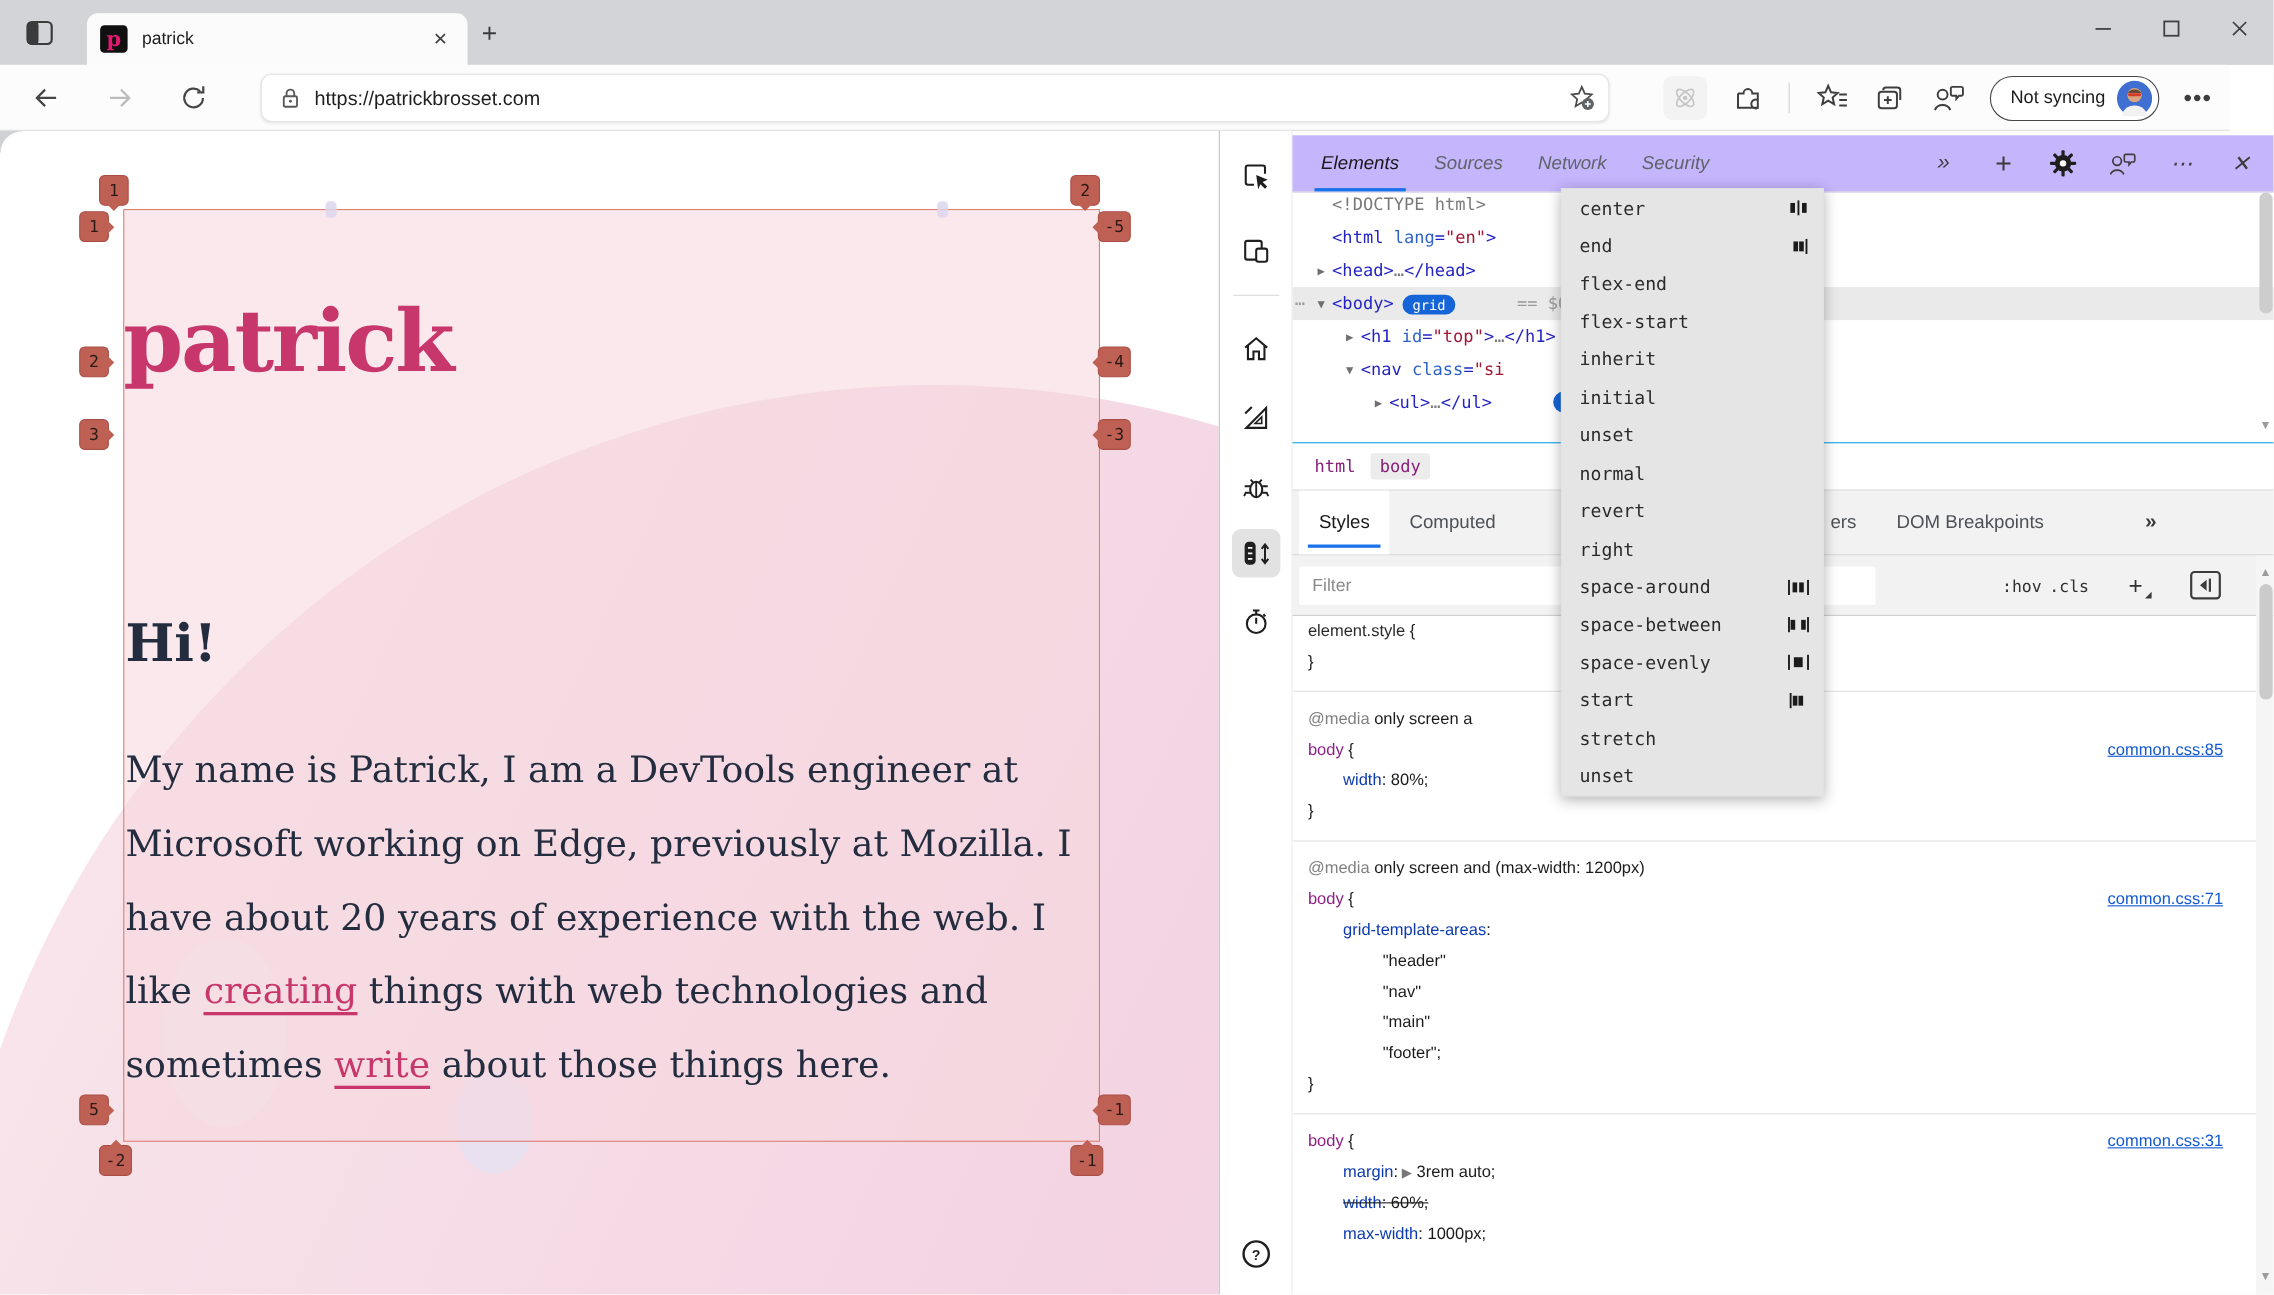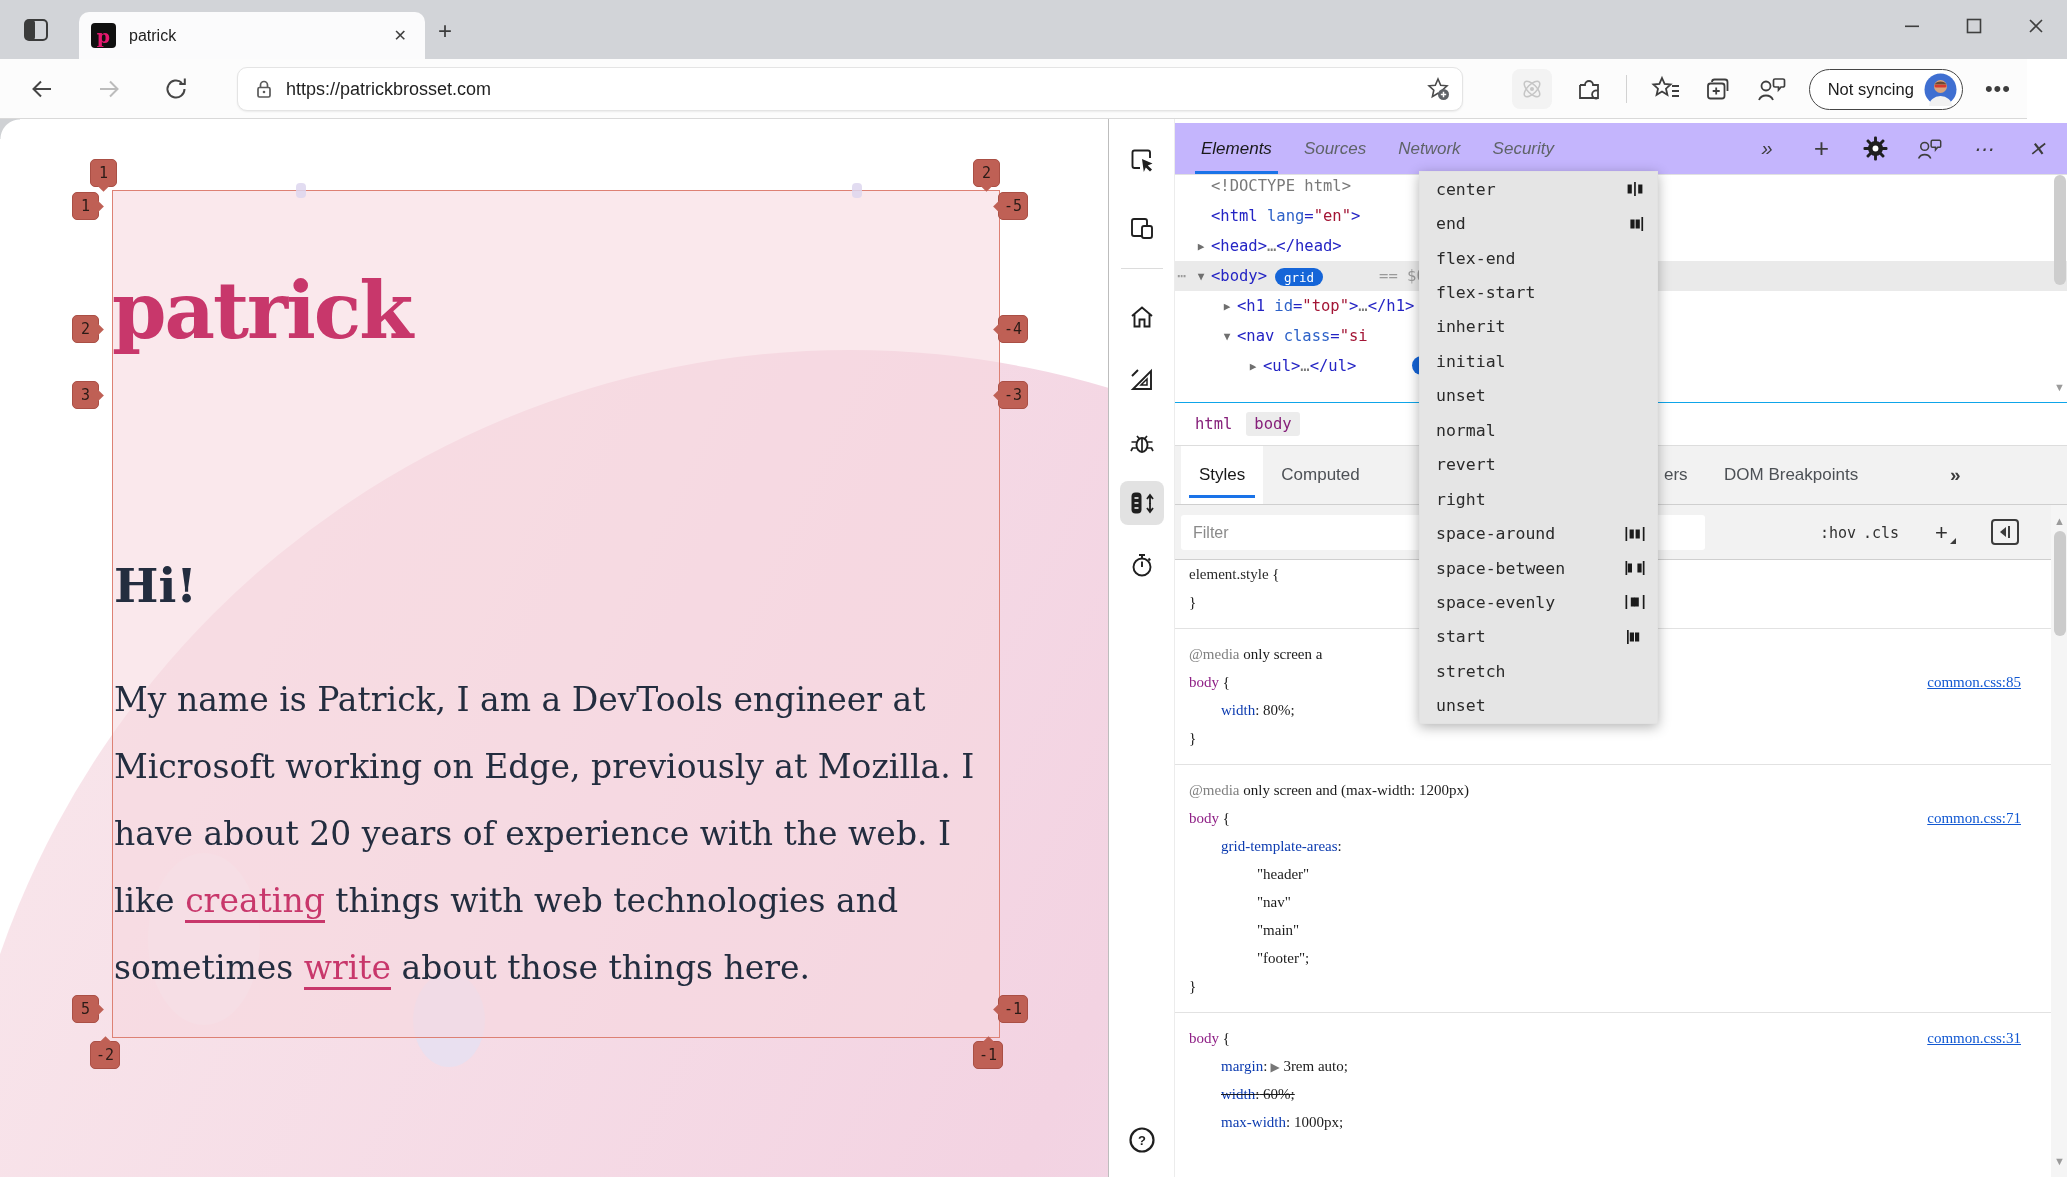--- a/index.html
+++ b/index.html
@@ -136,21 +136,21 @@
   .tgl-plus{left:760px;font-size:22px;font-family:"Liberation Sans",sans-serif;}
   .tgl-plus::after{content:'';position:absolute;right:-8px;bottom:16px;border-left:6px solid transparent;
                    border-bottom:6px solid #3c3c3c;}
   .panel-toggle{position:absolute;left:816px;top:14px;width:28px;height:26px;border:2px solid #3c3c3c;
                 border-radius:4px;display:flex;align-items:center;justify-content:center;}
   .panel-toggle::before{content:'';border-top:5px solid transparent;border-bottom:5px solid transparent;
                         border-right:6px solid #3c3c3c;margin-right:2px;}
   .panel-toggle::after{content:'';width:2px;height:12px;background:#3c3c3c;}
   
   .styles-pane{position:absolute;left:0;top:441px;width:876px;height:617px;overflow:hidden;
-               font-family:Liberation Serif, serif;font-size:15px;color:#1b1b1b;}
+               font-family:Liberation Sans, sans-serif;font-size:15px;color:#1b1b1b;}
   .sline{position:relative;height:28px;line-height:28px;padding-left:14px;white-space:nowrap;}
   .sline.decl{padding-left:46px;}
   .sline.raw{padding-left:82px;}
   .sline.struck{text-decoration:line-through;}
   .tk-at{color:#808080;} .tk-sel{color:#8f2086;} .tk-elstyle{color:#2b2b2b;}
   .tk-prop{color:#0c3bb0;} .tk-plain{color:#1b1b1b;} .tk-arrow{color:#777;font-size:12px;}
   .media-spacer{display:inline-block;width:291px;}
   .css-link{position:absolute;right:30px;top:0;color:#1158d2;text-decoration:underline;font-size:15px;}
   .sec-divider{height:24px;position:relative;}
   .sec-divider::after{content:'';position:absolute;left:0;right:0;top:12px;height:1px;background:#e2e2e2;}

